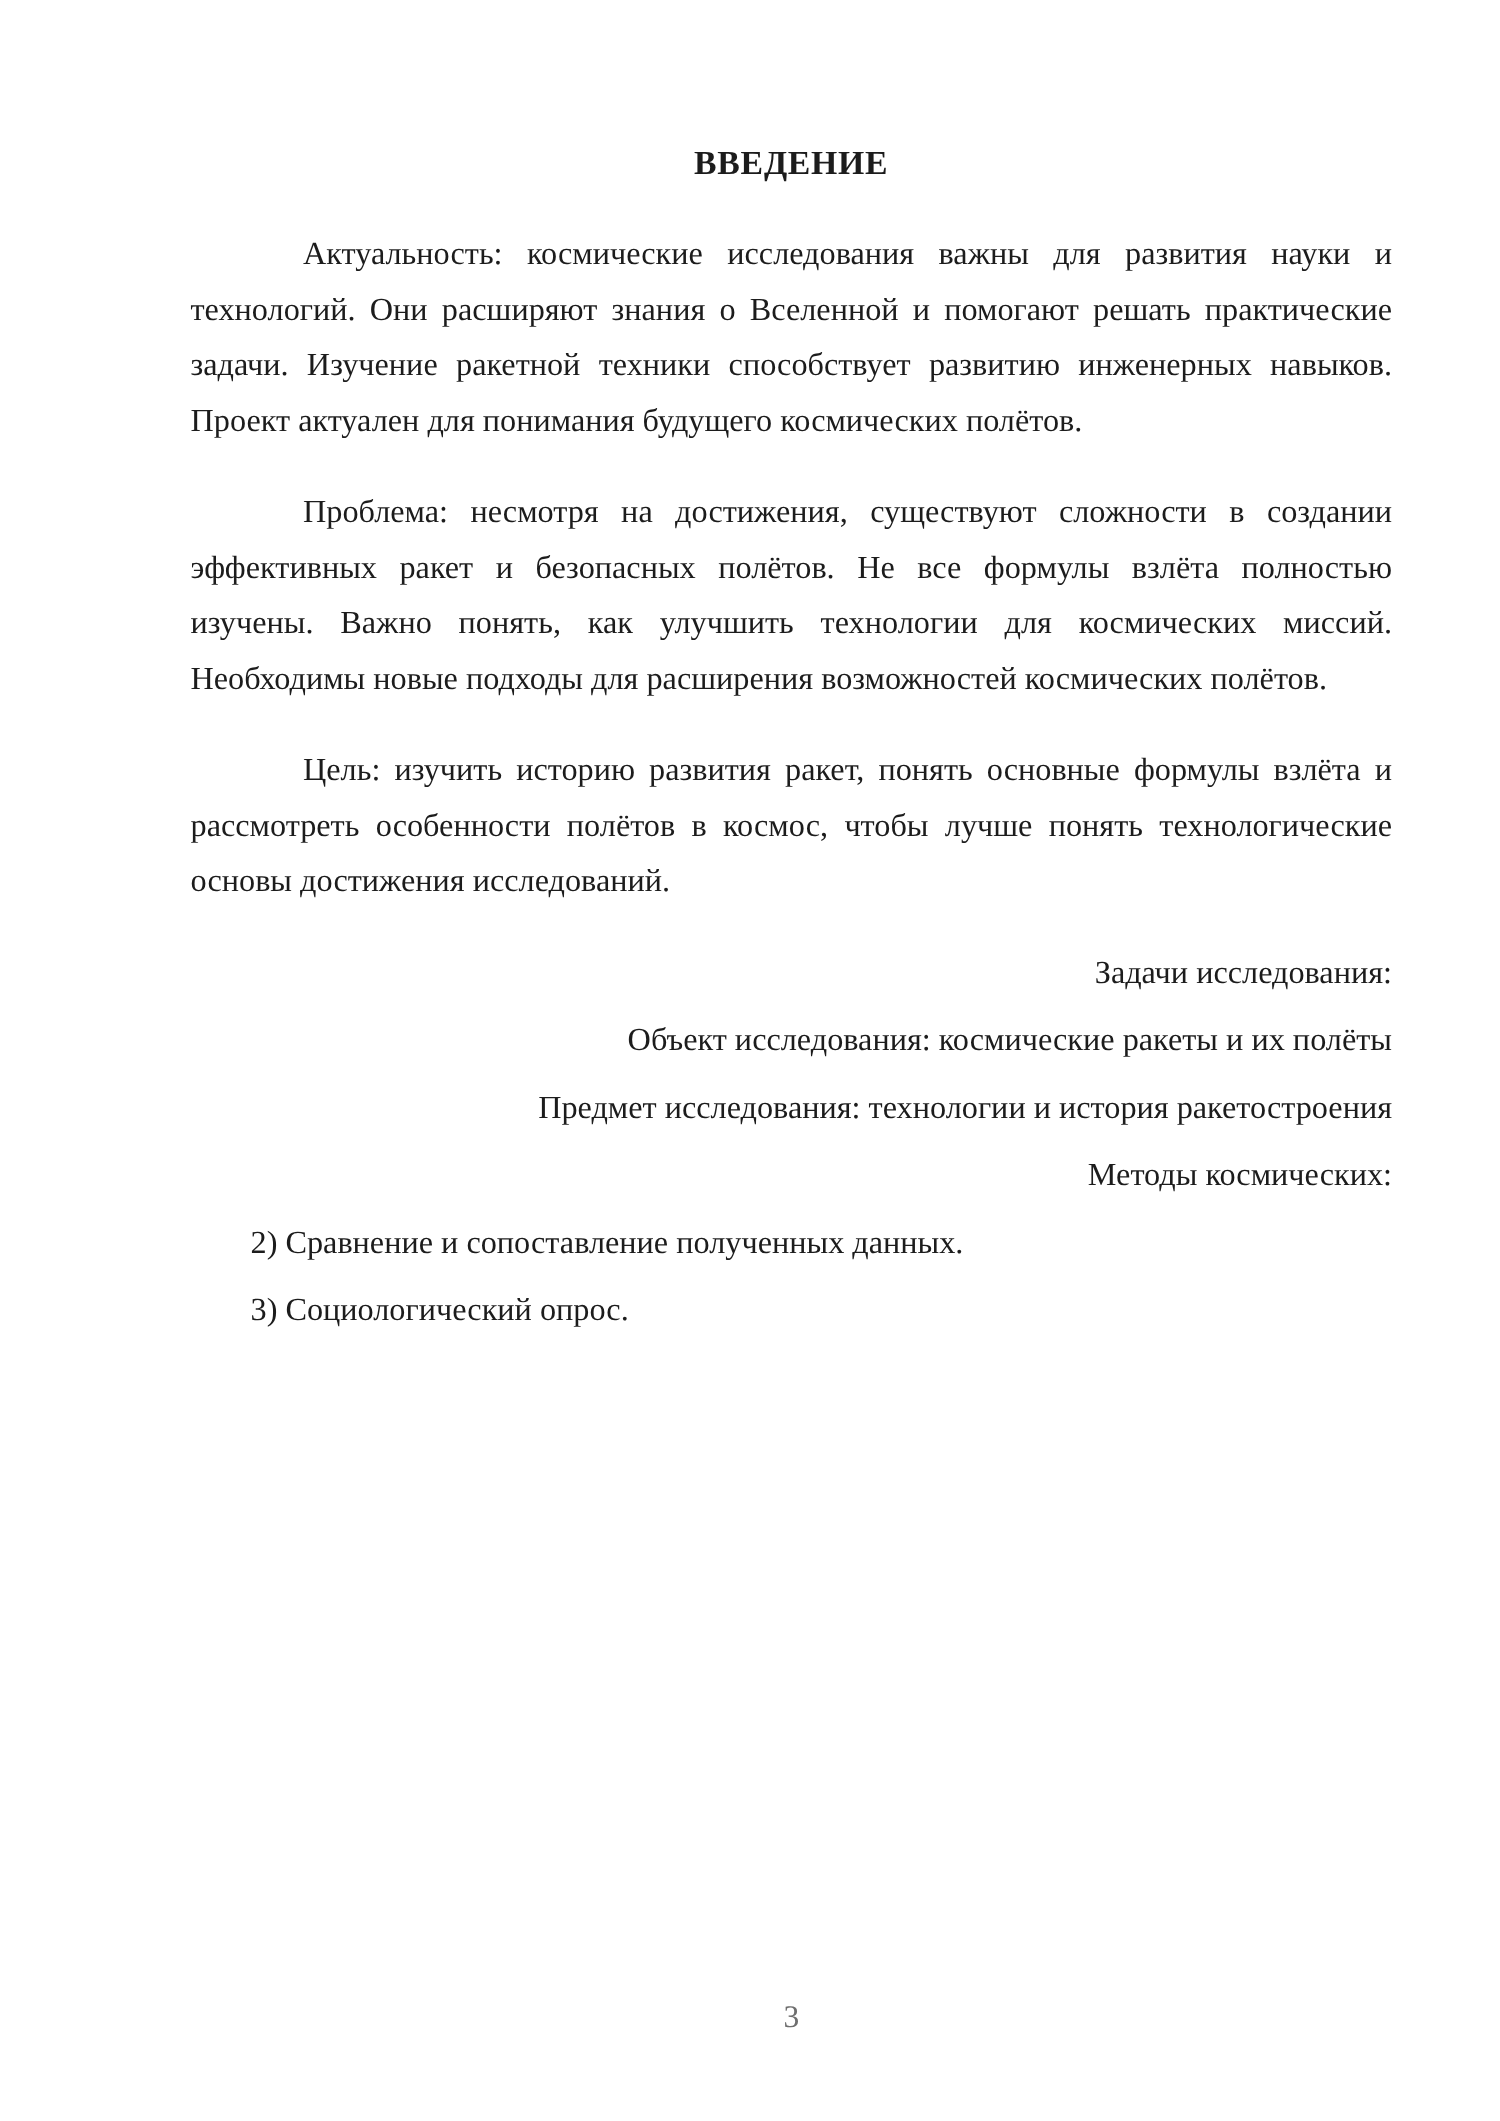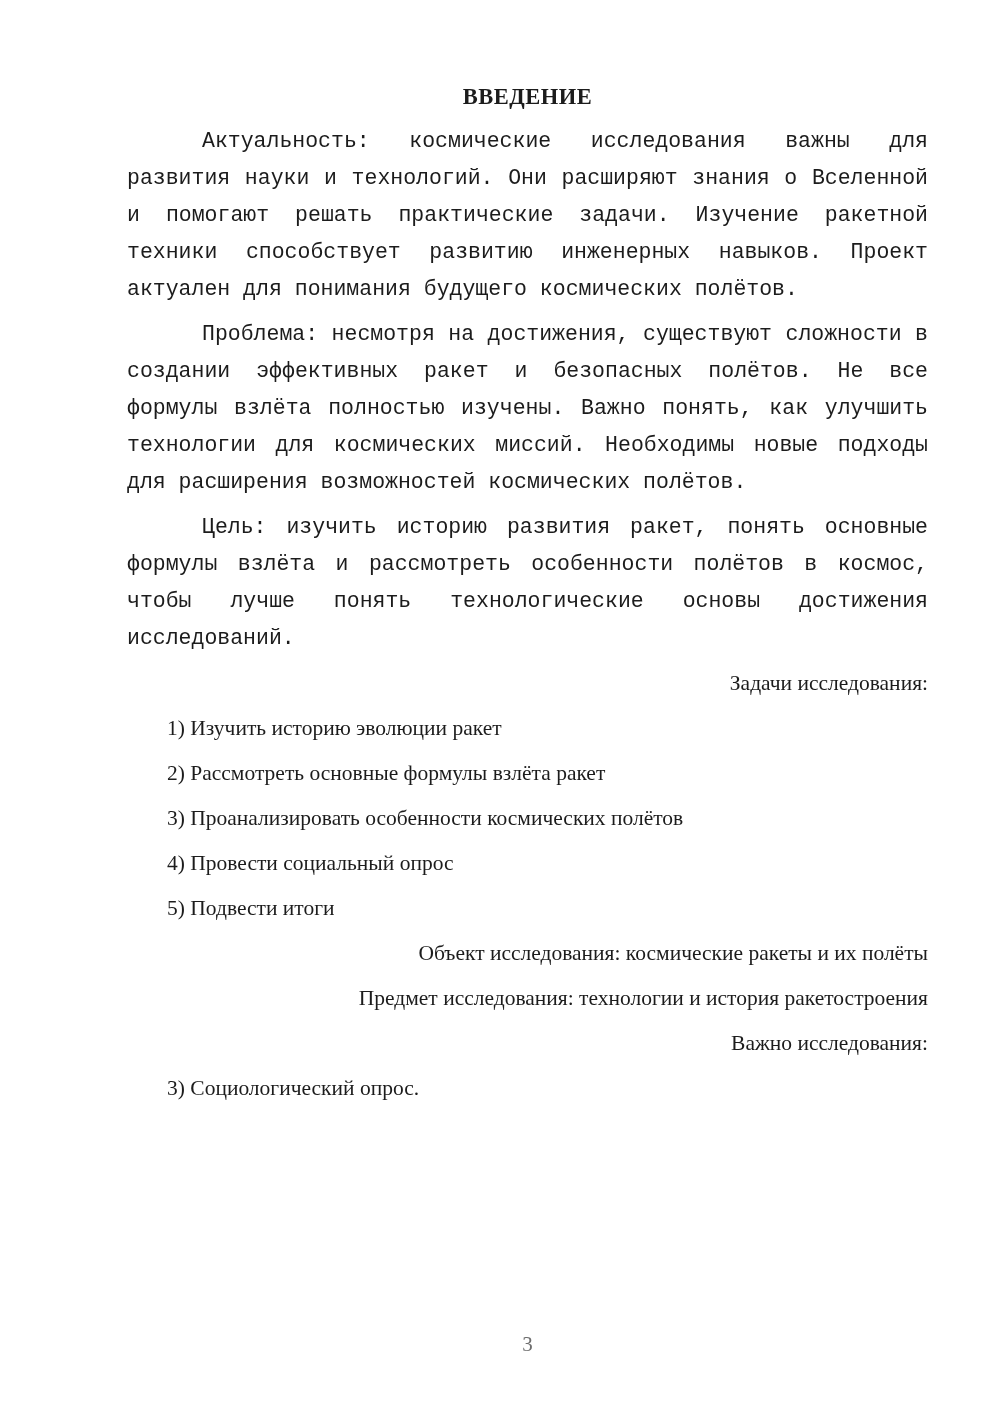--- a/index.html
+++ b/index.html
@@ -12,38 +12,37 @@
     width: 1000px;
     height: 1414px;
     background: #ffffff;
     font-family: "Liberation Serif", "DejaVu Serif", serif;
     color: #1c1c1c;
     overflow: hidden;
   }
   .content {
     position: absolute;
     left: 127px;
-    top: 78px;
+    top: 90px;
     width: 801px;
     font-size: 21.5px;
     line-height: 37px;
   }
   .doc-title {
     font-size: 22.5px;
     font-weight: bold;
     text-align: center;
     line-height: 37px;
     margin: 0 0 8px 0;
     letter-spacing: 0.5px;
   }
   .para {
-    margin: 8px 0;
+    margin: 24px 0;
     text-align: justify;
     text-indent: 75px;
-    font-family: Liberation Mono, monospace;
   }
   .lead-line {
     margin: 8px 0;
     text-align: right;
     text-indent: 75px;
   }
   .list {
     margin: 0;
     padding: 0;
   }
@@ -71,35 +70,29 @@
     <h1 class="doc-title">ВВЕДЕНИЕ</h1>
 
     <p class="para">Актуальность: космические исследования важны для развития науки и технологий. Они расширяют знания о Вселенной и помогают решать практические задачи. Изучение ракетной техники способствует развитию инженерных навыков. Проект актуален для понимания будущего космических полётов.</p>
 
     <p class="para">Проблема: несмотря на достижения, существуют сложности в создании эффективных ракет и безопасных полётов. Не все формулы взлёта полностью изучены. Важно понять, как улучшить технологии для космических миссий. Необходимы новые подходы для расширения возможностей космических полётов.</p>
 
     <p class="para">Цель: изучить историю развития ракет, понять основные формулы взлёта и рассмотреть особенности полётов в космос, чтобы лучше понять технологические основы достижения исследований.</p>
 
     <p class="lead-line">Задачи исследования:</p>
 
-    <div class="list">
-      <p class="list-item">1) Изучить историю эволюции ракет</p>
-      <p class="list-item">2) Рассмотреть основные формулы взлёта ракет</p>
-      <p class="list-item">3) Проанализировать особенности космических полётов</p>
-      <p class="list-item">4) Провести социальный опрос</p>
-      <p class="list-item">5) Подвести итоги</p>
-    </div>
 
     <p class="lead-line">Объект исследования: космические ракеты и их полёты</p>
 
     <p class="lead-line">Предмет исследования: технологии и история ракетостроения</p>
 
 
-    <p class="lead-line">Важно исследования:</p>
+    <p class="lead-line">Методы космических:</p>
 
     <div class="list">
+      <p class="list-item">2) Сравнение и сопоставление полученных данных.</p>
       <p class="list-item">3) Социологический опрос.</p>
     </div>
 
   </div>
 
   <div class="page-number">3</div>
 </div>
 
 </body></html>

